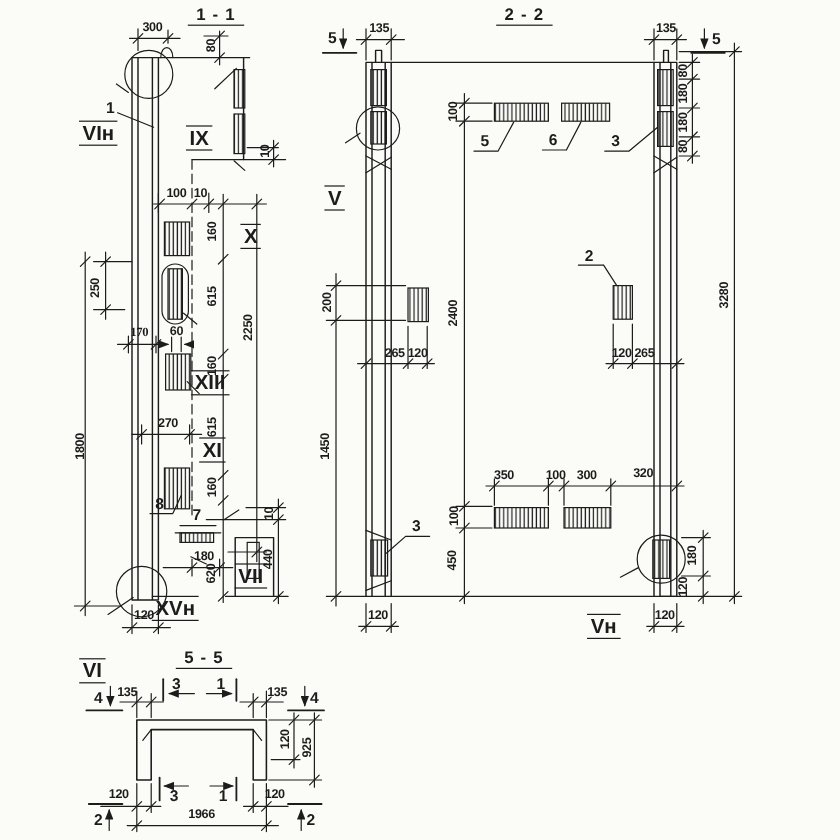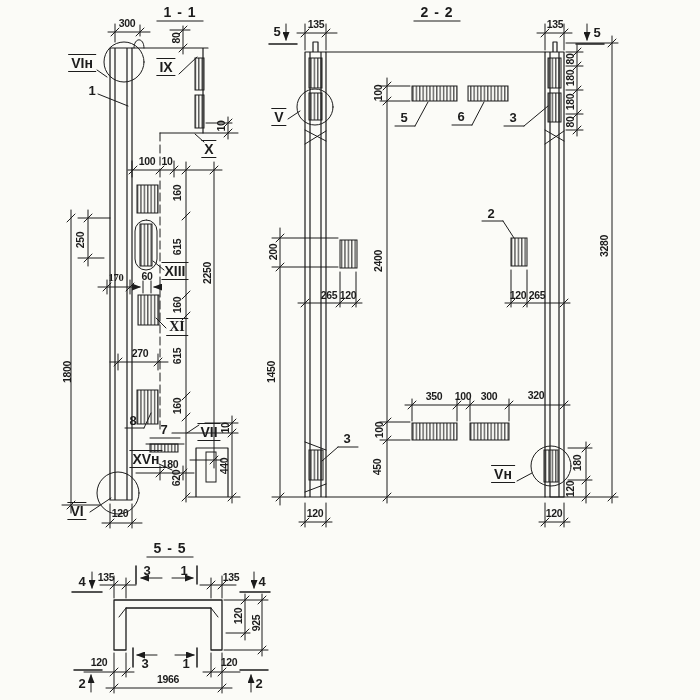--- a/index.html
+++ b/index.html
@@ -5,22 +5,22 @@
   html,body{margin:0;padding:0;}
   body{width:700px;height:700px;position:relative;background:#fbfbf7;overflow:hidden;
        font-family:"Liberation Sans",sans-serif;}
   #stage{position:absolute;left:0;top:0;width:700px;height:700px;}
   svg{position:absolute;left:0;top:0;}
   .lbl{position:absolute;transform:translate(-50%,-50%);white-space:nowrap;
        color:#1c1c1c;font-weight:bold;line-height:1;}
   .lbl.r90{transform:translate(-50%,-50%) rotate(-90deg);}
   .dim{font-size:10.5px;letter-spacing:-0.3px;}
   .pos{font-size:13px;}
-  .mark{font-size:14px;border-top:1.4px solid #1c1c1c;border-bottom:1.4px solid #1c1c1c;
-        padding:1px 3px 1px;}
+  .mark{font-size:17px;border-top:1.4px solid #1c1c1c;border-bottom:1.4px solid #1c1c1c;
+        padding:1px 3px 1px;margin-top:48px;}
   .title{font-size:14px;border-bottom:1.5px solid #1c1c1c;padding:0 7px 2px;letter-spacing:1px;}
 </style>
 </head>
 <body>
 
 <div id="stage">
 
 <svg width="700" height="700" viewBox="0 0 700 700">
   <defs>
     <pattern id="ph" patternUnits="userSpaceOnUse" width="3.4" height="8">
@@ -297,21 +297,21 @@
       <div class="lbl mark" style="left: 209px; top: 149px;">X</div>
       <div class="lbl dim" style="left: 147px; top: 161px;">100</div>
       <div class="lbl dim" style="left: 167px; top: 161px;">10</div>
       <div class="lbl dim r90" style="left: 177px; top: 193px;">160</div>
       <div class="lbl dim r90" style="left: 177px; top: 247px;">615</div>
       <div class="lbl dim r90" style="left: 80px; top: 240px;">250</div>
       <div class="lbl mark" style="left: 175px; top: 271px;">XIII</div>
       <div class="lbl dim" style="left: 116px; top: 278px; font-family: Liberation Serif, serif;">170</div>
       <div class="lbl dim" style="left: 147px; top: 276px;">60</div>
       <div class="lbl dim r90" style="left: 177px; top: 305px;">160</div>
-      <div class="lbl mark" style="left: 177px; top: 327px; font-family: Liberation Serif, serif;">XI</div>
+      <div class="lbl mark" style="left: 177px; top: 327px;">XI</div>
       <div class="lbl dim r90" style="left: 207px; top: 273px;">2250</div>
       <div class="lbl dim" style="left: 140px; top: 353px;">270</div>
       <div class="lbl dim r90" style="left: 177px; top: 356px;">615</div>
       <div class="lbl dim r90" style="left: 67px; top: 372px;">1800</div>
       <div class="lbl dim r90" style="left: 177px; top: 406px;">160</div>
       <div class="lbl pos" style="left: 133px; top: 420px;">8</div>
       <div class="lbl pos" style="left: 164px; top: 429px;">7</div>
       <div class="lbl mark" style="left: 209px; top: 432px;">VII</div>
       <div class="lbl dim r90" style="left: 225px; top: 428px;">10</div>
       <div class="lbl dim r90" style="left: 224px; top: 466px;">440</div>
@@ -335,21 +335,21 @@
       <div class="lbl dim r90" style="left: 570px; top: 122px;">80</div>
       <div class="lbl pos" style="left: 491px; top: 213px;">2</div>
       <div class="lbl dim r90" style="left: 273px; top: 252px;">200</div>
       <div class="lbl dim r90" style="left: 378px; top: 261px;">2400</div>
       <div class="lbl dim r90" style="left: 604px; top: 246px;">3280</div>
       <div class="lbl dim" style="left: 329px; top: 295px;">265</div>
       <div class="lbl dim" style="left: 348px; top: 295px;">120</div>
       <div class="lbl dim" style="left: 518px; top: 295px;">120</div>
       <div class="lbl dim" style="left: 537px; top: 295px;">265</div>
       <div class="lbl dim r90" style="left: 271px; top: 372px;">1450</div>
-      <div class="lbl dim" style="left: 434px; top: 396px;">350</div>
+      <div class="lbl dim" style="left: 420px; top: 396px;">350</div>
       <div class="lbl dim" style="left: 463px; top: 396px;">100</div>
       <div class="lbl dim" style="left: 489px; top: 396px;">300</div>
       <div class="lbl dim" style="left: 536px; top: 395px;">320</div>
       <div class="lbl dim r90" style="left: 379px; top: 430px;">100</div>
       <div class="lbl pos" style="left: 347px; top: 438px;">3</div>
       <div class="lbl dim r90" style="left: 377px; top: 467px;">450</div>
       <div class="lbl mark" style="left: 503px; top: 474px;">Vн</div>
       <div class="lbl dim r90" style="left: 577px; top: 463px;">180</div>
       <div class="lbl dim r90" style="left: 570px; top: 489px;">120</div>
       <div class="lbl dim" style="left: 315px; top: 513px;">120</div>

